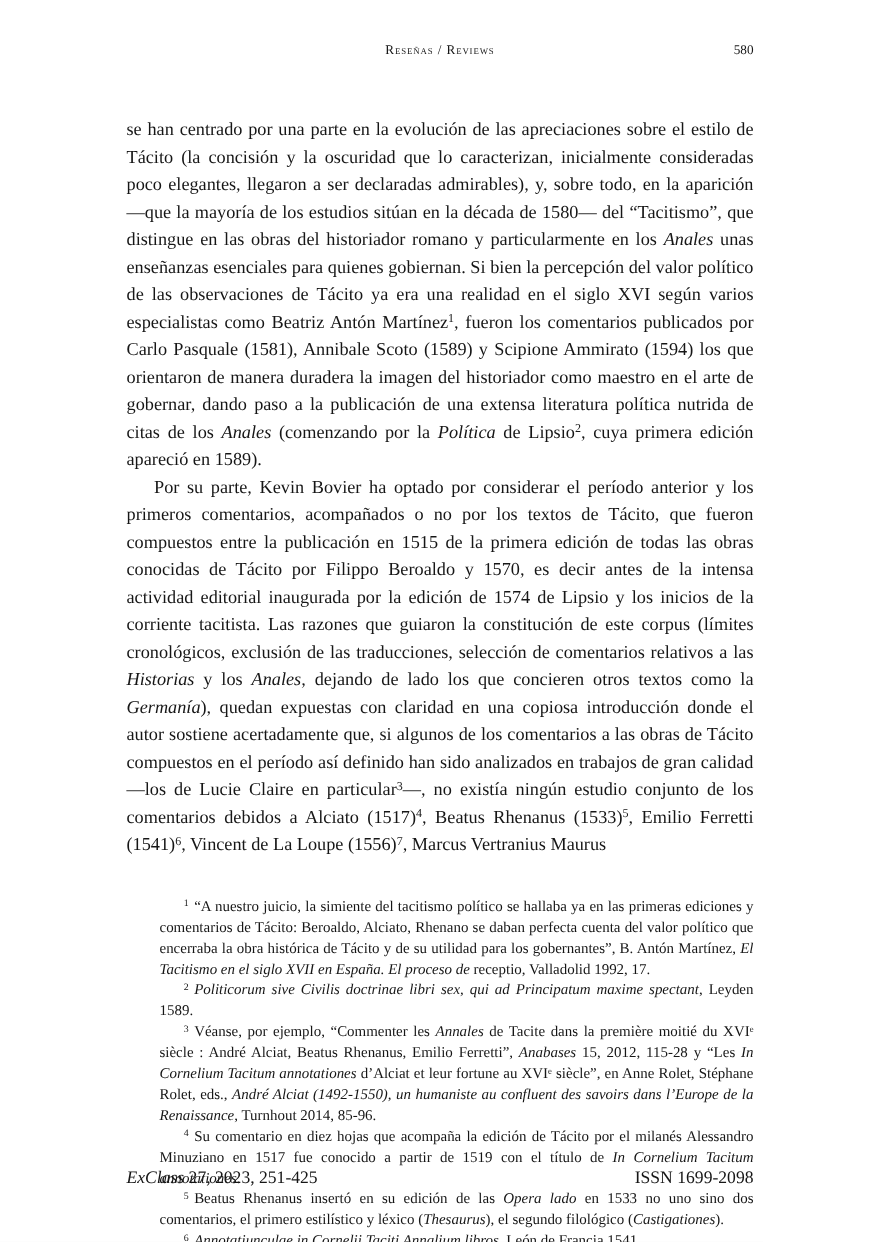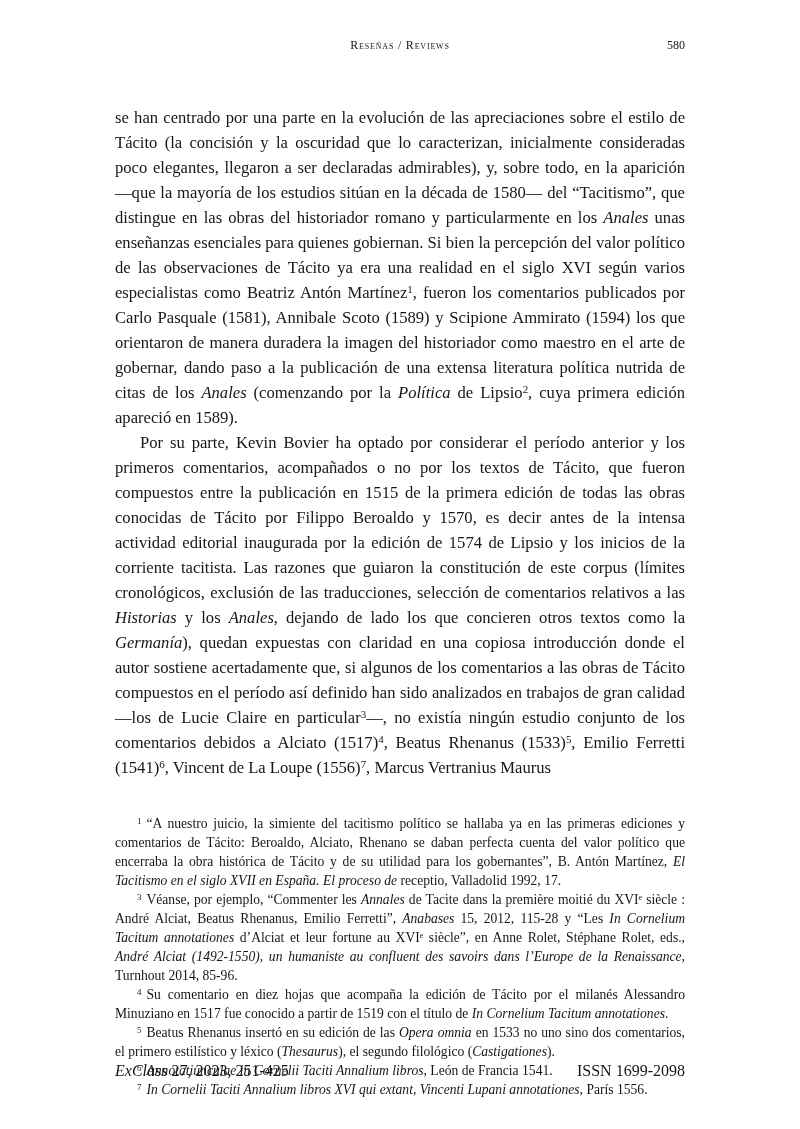--- a/index.html
+++ b/index.html
@@ -45,21 +45,21 @@
     position: relative;
     top: -0.45em;
     line-height: 0;
   }
   .footnotes {
     margin-top: 34px;
     font-size: 13.6px;
     line-height: 19px;
     text-align: justify;
   }
-  .footnote { text-indent: 22px; }
+  .footnote { text-indent: 22px; margin-left: 30px; }
   .fn-num { margin-right: 5px; }
   .page-footer {
     position: absolute;
     left: 115px;
     right: 115px;
     top: 1062px;
     display: flex;
     justify-content: space-between;
     font-size: 16px;
   }
@@ -77,27 +77,30 @@
   <div class="body-text">
     <p><span>se han centrado por una parte en la evolución de las apreciaciones sobre el estilo de Tácito (la concisión y la oscuridad que lo caracterizan, inicialmente consideradas poco elegantes, llegaron a ser declaradas admirables), y, sobre todo, en la aparición —que la mayoría de los estudios sitúan en la década de 1580— del “Tacitismo”, que distingue en las obras del historiador romano y particularmente en los </span><em>Anales</em><span> unas enseñanzas esenciales para quienes gobiernan. Si bien la percepción del valor político de las observaciones de Tácito ya era una realidad en el siglo XVI según varios especialistas como Beatriz Antón Martínez</span><sup>1</sup><span>, fueron los comentarios publicados por Carlo Pasquale (1581), Annibale Scoto (1589) y Scipione Ammirato (1594) los que orientaron de manera duradera la imagen del historiador como maestro en el arte de gobernar, dando paso a la publicación de una extensa literatura política nutrida de citas de los </span><em>Anales</em><span> (comenzando por la </span><em>Política</em><span> de Lipsio</span><sup>2</sup><span>, cuya primera edición apareció en 1589).</span></p>
     <p class="indent"><span>Por su parte, Kevin Bovier ha optado por considerar el período anterior y los primeros comentarios, acompañados o no por los textos de Tácito, que fueron compuestos entre la publicación en 1515 de la primera edición de todas las obras conocidas de Tácito por Filippo Beroaldo y 1570, es decir antes de la intensa actividad editorial inaugurada por la edición de 1574 de Lipsio y los inicios de la corriente tacitista. Las razones que guiaron la constitución de este corpus (límites cronológicos, exclusión de las traducciones, selección de comentarios relativos a las </span><em>Historias</em><span> y los </span><em>Anales</em><span>, dejando de lado los que concieren otros textos como la </span><em>Germanía</em><span>), quedan expuestas con claridad en una copiosa introducción donde el autor sostiene acertadamente que, si algunos de los comentarios a las obras de Tácito compuestos en el período así definido han sido analizados en trabajos de gran calidad —los de Lucie Claire en particular</span><sup>3</sup><span>—, no existía ningún estudio conjunto de los comentarios debidos a Alciato (1517)</span><sup>4</sup><span>, Beatus Rhenanus (1533)</span><sup>5</sup><span>, Emilio Ferretti (1541)</span><sup>6</sup><span>, Vincent de La Loupe (1556)</span><sup>7</sup><span>, Marcus Vertranius Maurus</span></p>
   </div>
 
   <div class="footnotes">
     <p class="footnote">
       <sup class="fn-num">1</sup><span><span>“A nuestro juicio, la simiente del tacitismo político se hallaba ya en las primeras ediciones y comentarios de Tácito: Beroaldo, Alciato, Rhenano se daban perfecta cuenta del valor político que encerraba la obra histórica de Tácito y de su utilidad para los gobernantes”, B. Antón Martínez, </span><em>El Tacitismo en el siglo XVII en España. El proceso de </em><span>receptio, Valladolid 1992, 17.</span></span>
     </p>
     <p class="footnote">
+      <sup class="fn-num">2</sup><span><em>Politicorum sive Civilis doctrinae libri sex, qui ad Principatum maxime spectant</em><span>, Leyden 1589.</span></span>
+    </p>
+    <p class="footnote">
       <sup class="fn-num">3</sup><span><span>Véanse, por ejemplo, “Commenter les </span><em>Annales</em><span> de Tacite dans la première moitié du XVIᵉ siècle : André Alciat, Beatus Rhenanus, Emilio Ferretti”, </span><em>Anabases</em><span> 15, 2012, 115-28 y “Les </span><em>In Cornelium Tacitum annotationes</em><span> d’Alciat et leur fortune au XVIᵉ siècle”, en Anne Rolet, Stéphane Rolet, eds., </span><em>André Alciat (1492-1550), un humaniste au confluent des savoirs dans l’Europe de la Renaissance</em><span>, Turnhout 2014, 85-96.</span></span>
     </p>
     <p class="footnote">
       <sup class="fn-num">4</sup><span><span>Su comentario en diez hojas que acompaña la edición de Tácito por el milanés Alessandro Minuziano en 1517 fue conocido a partir de 1519 con el título de </span><em>In Cornelium Tacitum annotationes</em><span>.</span></span>
     </p>
     <p class="footnote">
-      <sup class="fn-num">5</sup><span><span>Beatus Rhenanus insertó en su edición de las </span><em>Opera omnia</em><span> en 1533 no uno sino dos comentarios, el primero estilístico y léxico (</span><em>Thesaurus</em><span>), el segundo filológico (</span><em>Castigationes</em><span>).</span></span>
+      <sup class="fn-num">5</sup><span><span>Beatus Rhenanus insertó en su edición de las </span><em>Opera lado</em><span> en 1533 no uno sino dos comentarios, el primero estilístico y léxico (</span><em>Thesaurus</em><span>), el segundo filológico (</span><em>Castigationes</em><span>).</span></span>
     </p>
     <p class="footnote">
       <sup class="fn-num">6</sup><span><em>Annotatiunculae in Cornelii Taciti Annalium libros</em><span>, León de Francia 1541.</span></span>
     </p>
     <p class="footnote">
       <sup class="fn-num">7</sup><span><em>In Cornelii Taciti Annalium libros XVI qui extant, Vincenti Lupani annotationes</em><span>, París 1556.</span></span>
     </p>
   </div>
 
   <div class="page-footer">

